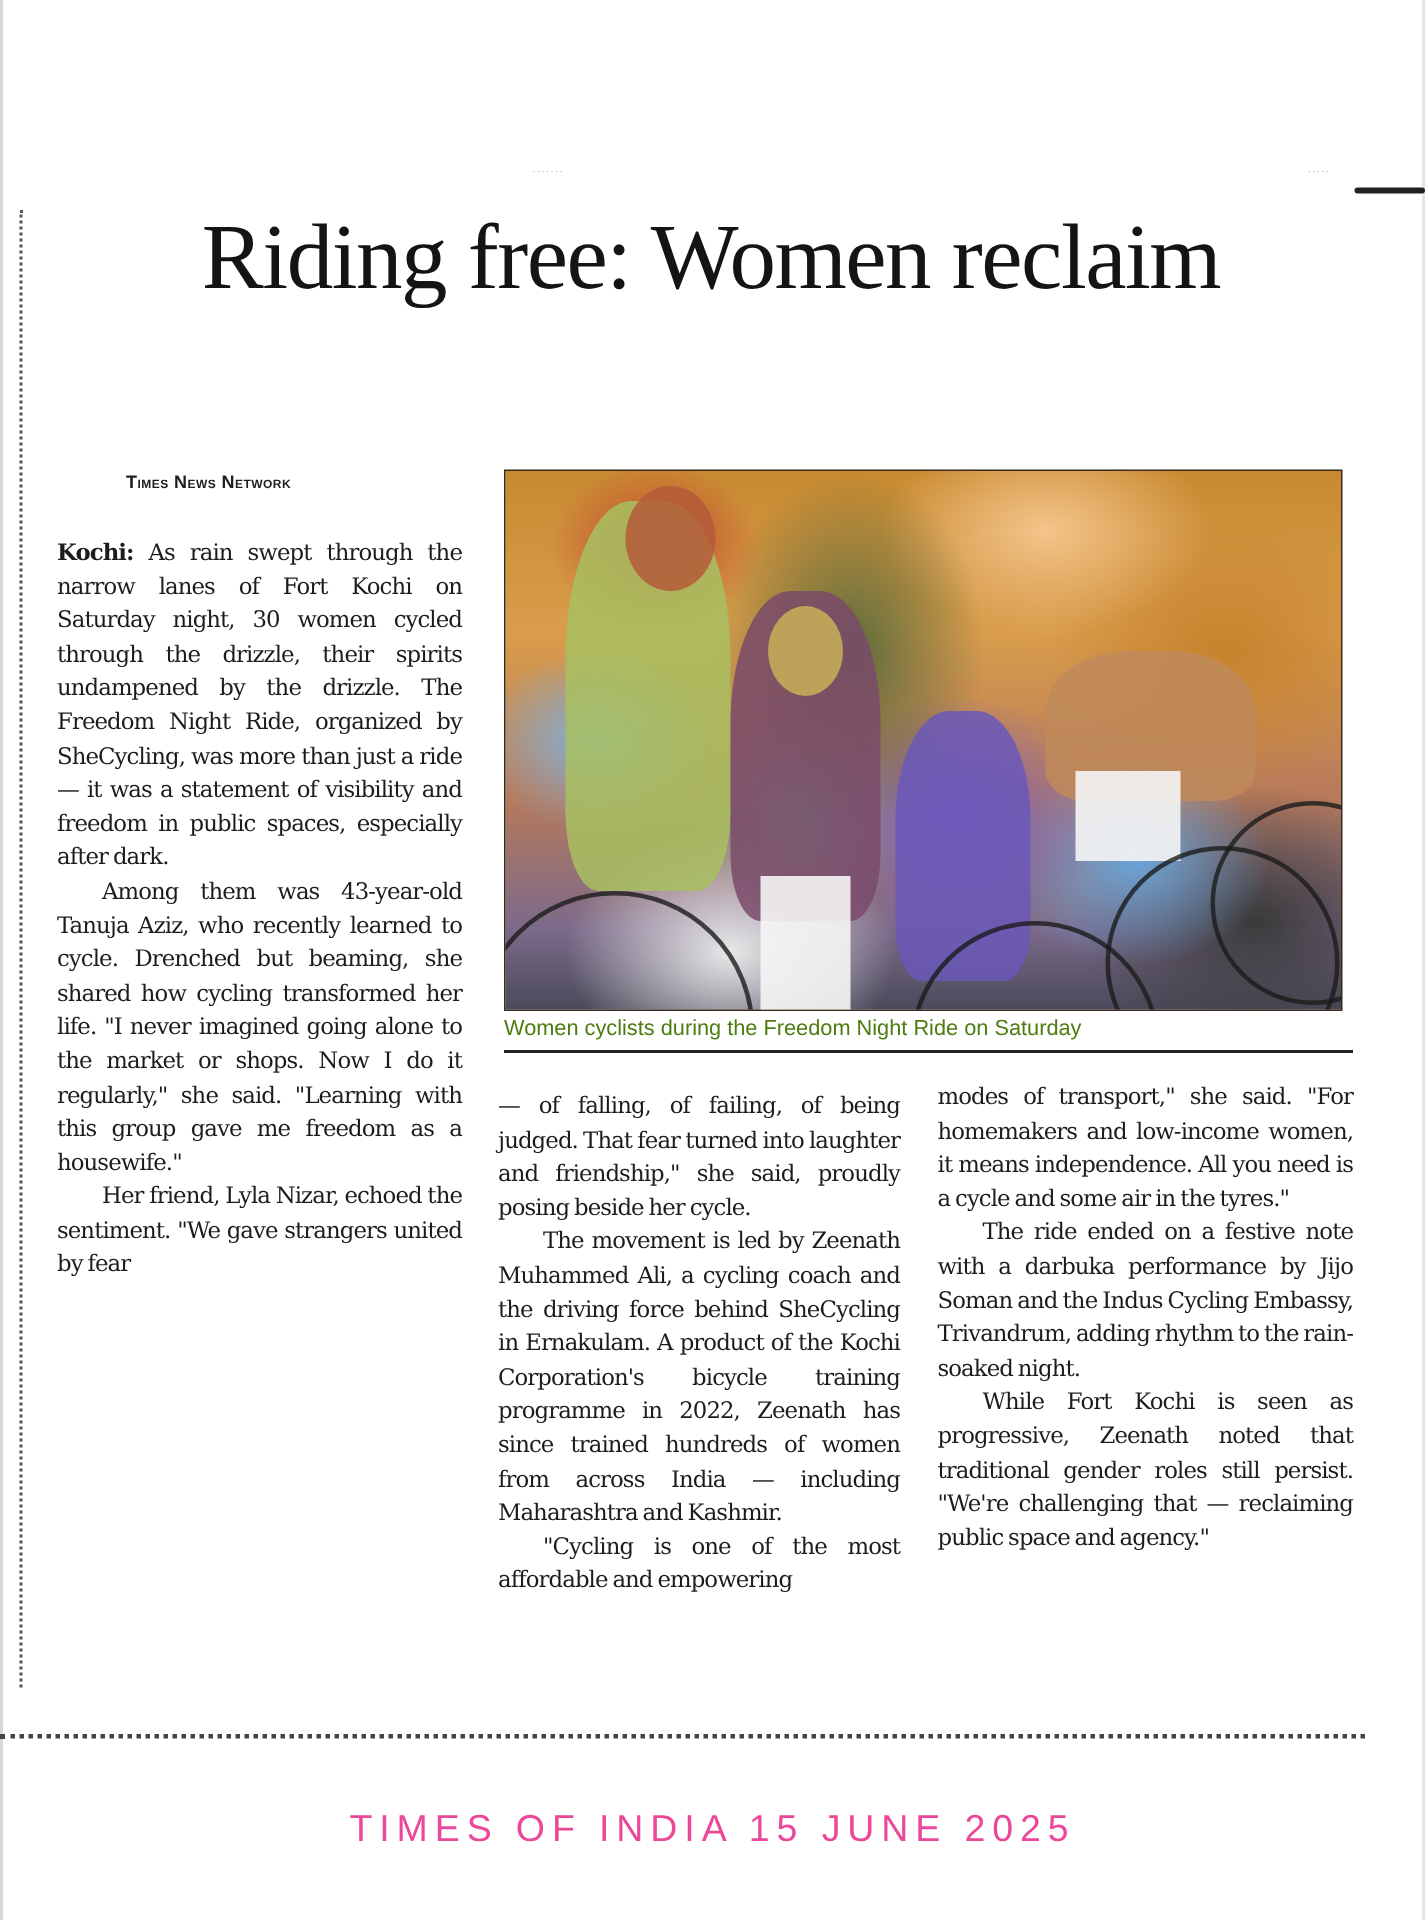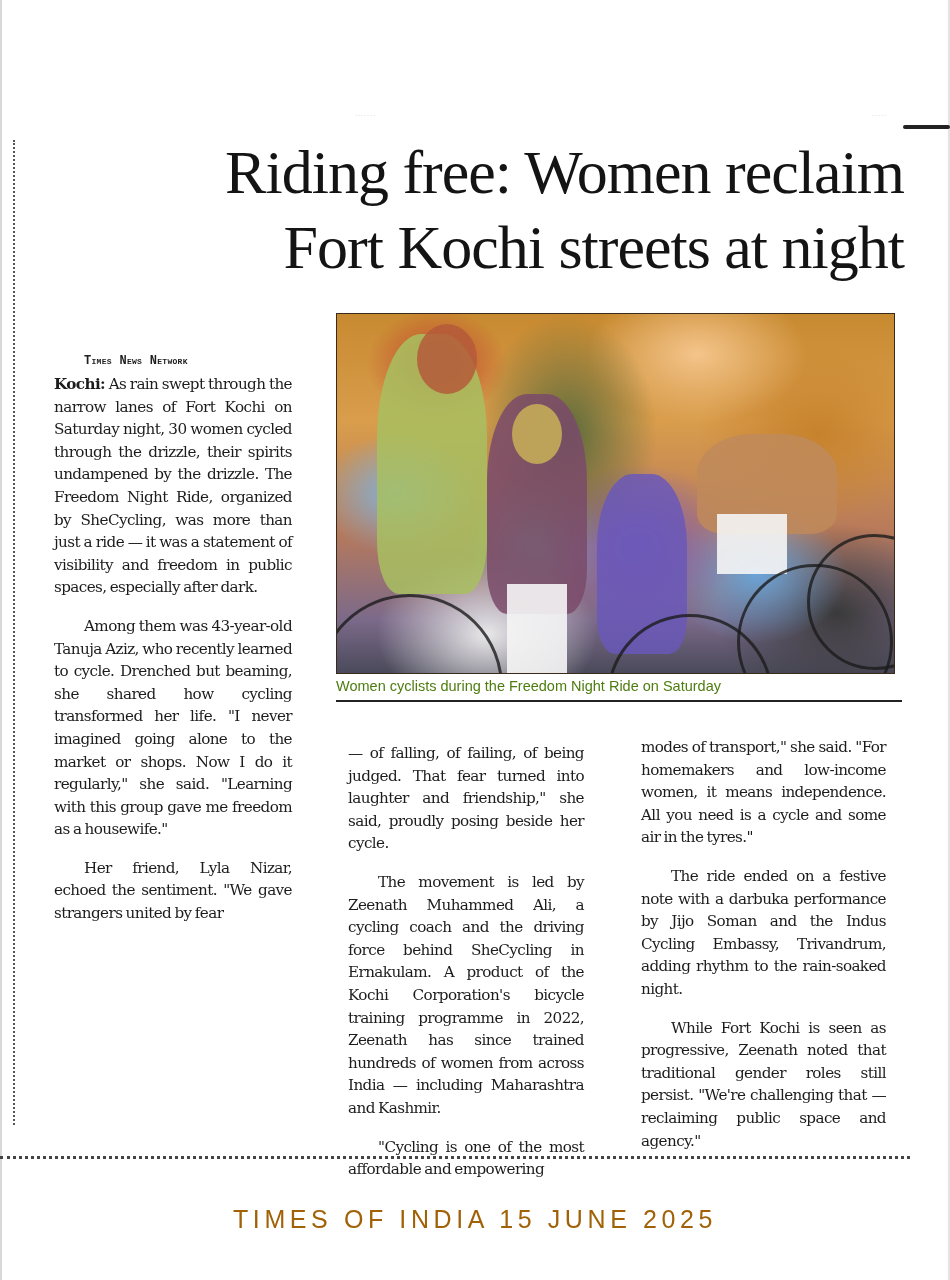--- a/index.html
+++ b/index.html
@@ -8,29 +8,29 @@
       font-family: "DejaVu Serif", "Liberation Serif", serif; color: #1a1a1a;
     }
     .frame-left { position: absolute; left: 0; top: 0; width: 2px; height: 1280px; background: #d8d8d8; }
     .frame-right { position: absolute; right: 0; top: 0; width: 2px; height: 1280px; background: #e4e4e4; }
     .top-mark { position: absolute; top: 112px; font-size: 6px; color: #999; letter-spacing: 1px; font-family: "Liberation Sans", sans-serif; }
     .corner-rule { position: absolute; left: 903px; top: 125px; width: 47px; height: 4px; background: #222; border-radius: 2px; }
     .dotted-left { position: absolute; left: 13px; top: 140px; height: 985px; border-left: 2px dotted #555; }
     .headline {
       position: absolute; left: 44px; top: 135px; width: 860px;
       font-family: "Liberation Serif", serif; font-size: 62px; line-height: 75px;
-      color: #141414; text-align: right; letter-spacing: -1px; margin: 0; font-weight: normal;
+      color: #141414; text-align: center; letter-spacing: -1px; margin: 0; font-weight: normal;
     }
     .toi-tag { position: absolute; left: 868px; top: 296px; font-family: Liberation Mono, monospace; font-size: 8px; font-weight: bold; color: #333; margin-top: 40px; }
-    .byline { position: absolute; left: 84px; top: 314px; font-family: Liberation Mono, monospace; font-size: 12px; font-weight: bold; color: #1e1e1e; font-variant: small-caps; letter-spacing: 0.3px; margin-top: 40px; }
+    .byline { position: absolute; left: 84px; top: 314px; font-family: Liberation Sans, sans-serif; font-size: 12px; font-weight: bold; color: #1e1e1e; font-variant: small-caps; letter-spacing: 0.3px; }
     .column {
       position: absolute; font-family: "DejaVu Serif", serif; font-size: 15.2px; line-height: 22.6px;
       text-align: justify; color: #1c1c1c; letter-spacing: -0.6px; word-spacing: -1px;
     }
-    .column p { margin: 16px; text-indent: 30px; hyphens: auto; }
+    .column p { margin: 0; text-indent: 30px; hyphens: auto; }
     .column p.first { text-indent: 0; }
     .dateline { font-weight: bold; }
     .col1 { left: 38px; top: 357px; width: 270px; }
     .col2 { left: 332px; top: 726px; width: 268px; }
     .col3 { left: 625px; top: 720px; width: 277px; }
     .photo {
       position: absolute; left: 336px; top: 313px; width: 557px; height: 359px; overflow: hidden;
       border: 1px solid #3a2a1a;
       background:
         radial-gradient(ellipse 70px 55px at 100px 50px, #c24430 0%, rgba(194,68,48,0) 100%),
@@ -48,37 +48,36 @@
     .photo .wheel { position: absolute; border: 3px solid #1b1b1b; border-radius: 50%; opacity: 0.8; }
     .photo .figure { position: absolute; border-radius: 40% 40% 20% 20%; opacity: 0.85; }
     .photo .sign { position: absolute; background: #f5f5f5; opacity: 0.9; }
     .caption {
       position: absolute; left: 336px; top: 678px; width: 566px; padding-bottom: 6px;
       border-bottom: 2px solid #222; font-family: "Liberation Sans", sans-serif; font-size: 14.5px; color: #4d7c0f;
     }
     .bottom-dots { position: absolute; left: 0; top: 1156px; width: 910px; border-top: 3px dotted #444; }
     .footer-credit {
       position: absolute; left: 0; top: 1205px; width: 950px; text-align: center;
-      font-family: "Liberation Sans", sans-serif; font-size: 25px; letter-spacing: 4.6px; color: #a16207;
+      font-family: "Liberation Sans", sans-serif; font-size: 25px; letter-spacing: 4.6px; color: #ec4899;
     }
   </style>
 </head>
 <body>
 
 <div class="frame-left"></div>
 <div class="frame-right"></div>
 <div class="top-mark" style="left:355px;">·······</div>
 <div class="top-mark" style="left:872px;">·····</div>
 <div class="corner-rule"></div>
 <div class="dotted-left"></div>
 
 <article>
   <h1 class="headline">
     <span>Riding free: Women reclaim</span><br>
-    <span>Fort Kochi streets at night</span>
   </h1>
 
   <div class="toi-tag">TOI</div>
   <div class="byline">Times News Network</div>
 
   <div class="photo">
     <div class="figure" style="left:40px;top:20px;width:110px;height:260px;background:#a8c060;"></div>
     <div class="figure" style="left:80px;top:10px;width:60px;height:70px;background:#b45a3a;border-radius:50%;"></div>
     <div class="figure" style="left:150px;top:80px;width:100px;height:220px;background:#7a4a6a;"></div>
     <div class="figure" style="left:175px;top:90px;width:50px;height:60px;background:#c9b058;border-radius:50%;"></div>

